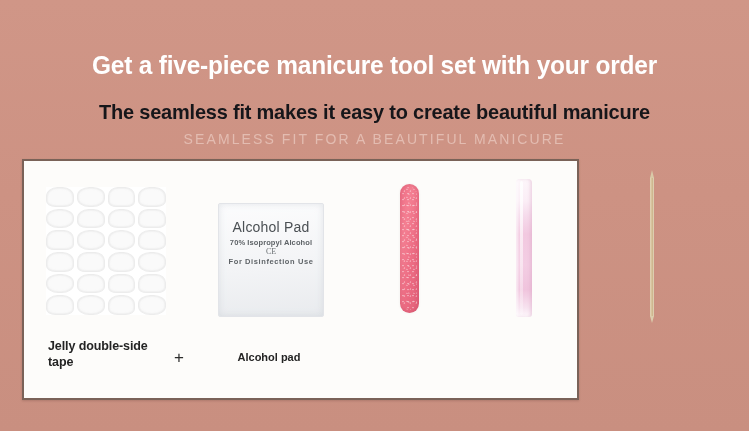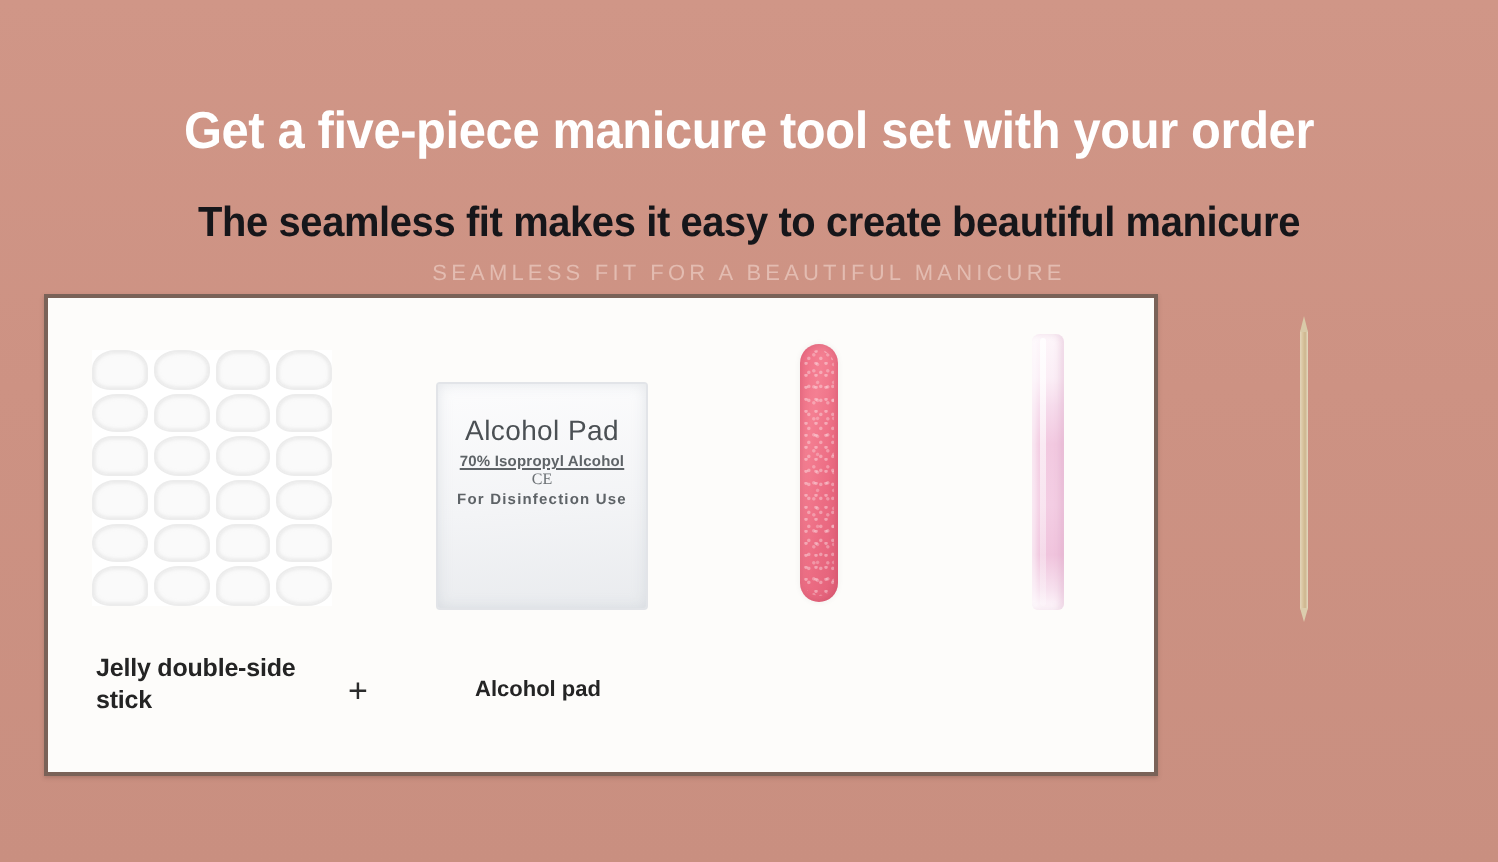--- a/index.html
+++ b/index.html
@@ -54,30 +54,30 @@
 
   .microcaption {
     position: absolute;
     top: 131px;
     left: 0;
     width: 749px;
     text-align: center;
     color: #e3bcb1;
     font-family: "Liberation Sans", sans-serif;
     font-weight: normal;
-    font-size: 11px;
+    font-size: 14px;
     letter-spacing: 2.1px;
     white-space: nowrap;
   }
 
   
   .product-card {
     position: absolute;
     left: 22px;
-    top: 147px;
+    top: 159px;
     width: 557px;
     height: 241px;
     background: #fdfcfa;
     border: 2px solid #7a6258;
     box-sizing: border-box;
     box-shadow: 0 1px 2px rgba(90, 60, 50, 0.25);
   }
 
   .product-row {
     position: absolute;
@@ -136,21 +136,20 @@
     color: #4b5054;
     letter-spacing: 0.2px;
   }
   .pad-sub {
     margin-top: 3px;
     font-family: "Liberation Sans", sans-serif;
     font-size: 7.5px;
     font-weight: bold;
     color: #5e6367;
     letter-spacing: 0.1px;
-    text-decoration: underline;
   }
   .pad-ce {
     font-family: "Liberation Serif", serif;
     font-size: 8px;
     color: #6a6f73;
   }
   .pad-use {
     margin-top: 1px;
     font-family: "Liberation Sans", sans-serif;
     font-size: 7.5px;
@@ -353,19 +352,19 @@
         <div class="nail-glue"></div>
       </div>
 
       <div class="product-cell" style="left:560px; width:135px;">
         <div class="wooden-stick"></div>
       </div>
 
     </div>
 
     <div class="caption-row">
-      <div class="caption caption-tape">Jelly double-side stick</div>
+      <div class="caption caption-tape">Jelly double-side tape</div>
       <div class="caption caption-plus">+</div>
       <div class="caption caption-alcohol">Alcohol pad</div>
     </div>
 
   </div>
 </div>
 
 </body></html>

